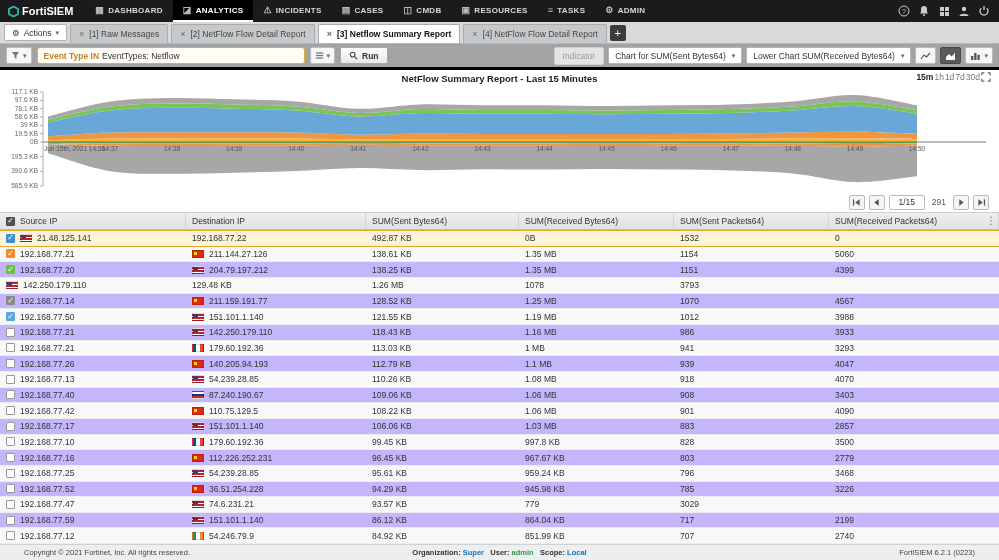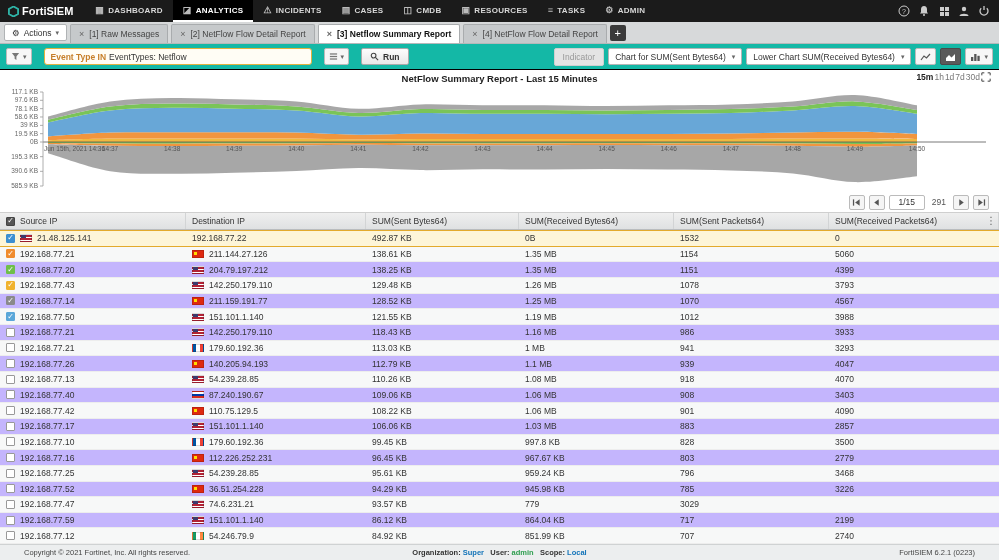--- a/index.html
+++ b/index.html
@@ -20,21 +20,21 @@
 
   
   .tabbar { height:22px; flex:0 0 22px; background:#d7d9da; border-bottom:1px solid #b5b8ba; display:flex; align-items:flex-end; padding:2px 4px 0 4px; gap:3px; }
   .actions-btn { height:17px; margin-bottom:2px; display:flex; align-items:center; gap:4px; background:#fff; border:1px solid #b0b3b5; border-radius:2px; font-size:8.5px; padding:0 7px; cursor:pointer; color:#333; }
   .tab { height:19px; display:flex; align-items:center; gap:5px; background:#c6c9cb; border:1px solid #a9acae; border-bottom:none; border-radius:2px 2px 0 0; padding:0 8px; font-size:8.5px; color:#444; cursor:pointer; }
   .tab.active { background:#fff; color:#111; font-weight:bold; }
   .tab-close { font-size:9px; color:#666; cursor:pointer; line-height:1; }
   .tab-add { width:16px; height:16px; margin-bottom:2px; background:#3a3a3a; color:#fff; border:none; border-radius:2px; font-size:11px; line-height:1; cursor:pointer; }
 
   
-  .toolbar { height:26px; flex:0 0 26px; background:#14b8a6; border-bottom:1px solid #000000; display:flex; align-items:center; padding:0 6px; gap:12px; }
+  .toolbar { height:26px; flex:0 0 26px; background:#a3a3a3; border-bottom:3px solid #000000; display:flex; align-items:center; padding:0 6px; gap:5px; }
   .icon-btn { height:17px; display:flex; align-items:center; gap:2px; background:#f6f6f6; border:1px solid #bbb; border-radius:2px; padding:0 4px; cursor:pointer; color:#555; font-size:8px; }
   .icon-btn.dark { background:#5a5a5a; border-color:#4a4a4a; color:#fff; }
   .query-box { width:268px; height:17px; border:1px solid #e0b13e; border-radius:3px; background:#fffdf5; display:flex; align-items:center; padding:0 6px; font-size:8.5px; cursor:text; overflow:hidden; white-space:nowrap; }
   .q-field { color:#c77f2a; font-weight:bold; margin-right:3px; }
   .q-val { color:#333; }
   .run-btn { height:17px; display:flex; align-items:center; gap:4px; background:linear-gradient(#fdfdfd,#e8e8e8); border:1px solid #aaa; border-radius:2px; padding:0 8px; font-size:8.5px; font-weight:bold; color:#333; cursor:pointer; }
   .toolbar .right { margin-left:auto; display:flex; align-items:center; gap:4px; }
   .indicator { height:18px; display:flex; align-items:center; background:#e4e4e4; border:1px solid #cfcfcf; border-radius:2px; padding:0 8px; font-size:8.5px; color:#999; cursor:default; }
   .select-btn { height:17px; display:flex; align-items:center; gap:5px; background:#fff; border:1px solid #b5b5b5; border-radius:2px; padding:0 6px; font-size:8.5px; color:#333; cursor:pointer; }
   .caret { font-size:7px; color:#666; }
@@ -410,24 +410,20 @@
             <span class="flag us"></span>
             <span>204.79.197.212</span>
           </div>
           <div class="td">138.25 KB</div>
           <div class="td">1.35 MB</div>
           <div class="td">1151</div>
           <div class="td">4399</div>
         </div>
         <div class="tr alt">
           <div class="td">
-            <span class="cb checked" style="background:#f0b32e;border-color:#f0b32e"></span>
-            <span>192.168.77.43</span>
-          </div>
-          <div class="td">
             <span class="flag us"></span>
             <span>142.250.179.110</span>
           </div>
           <div class="td">129.48 KB</div>
           <div class="td">1.26 MB</div>
           <div class="td">1078</div>
           <div class="td">3793</div>
         </div>
         <div class="tr">
           <div class="td">

